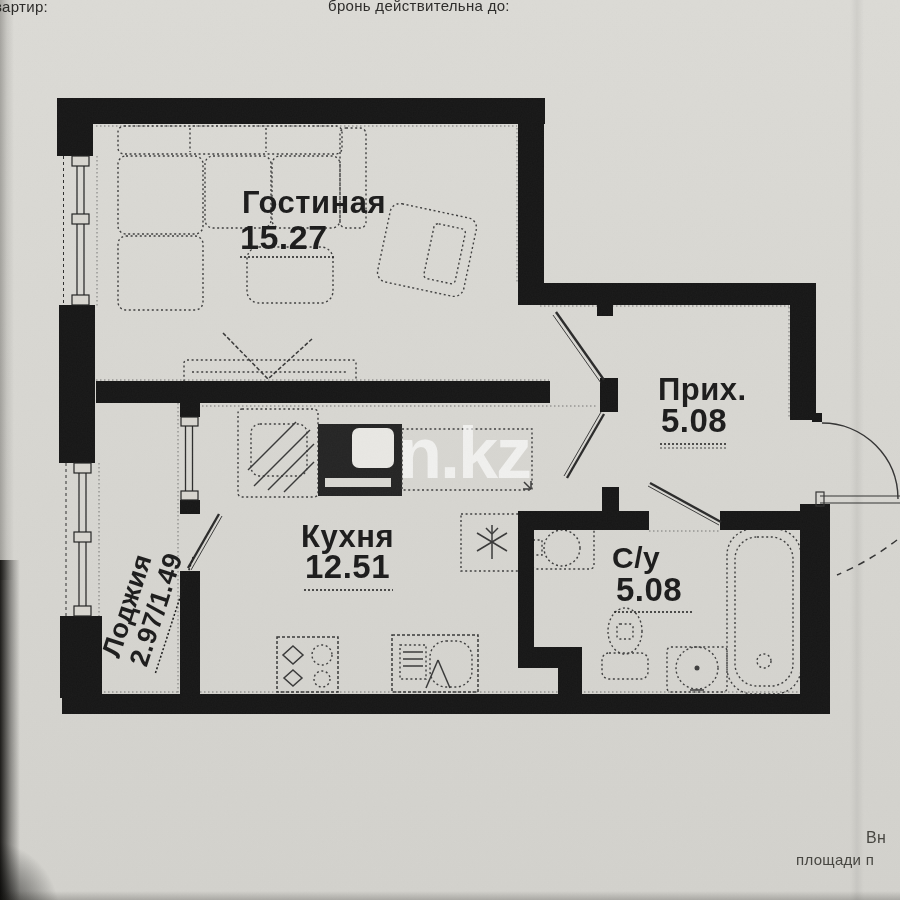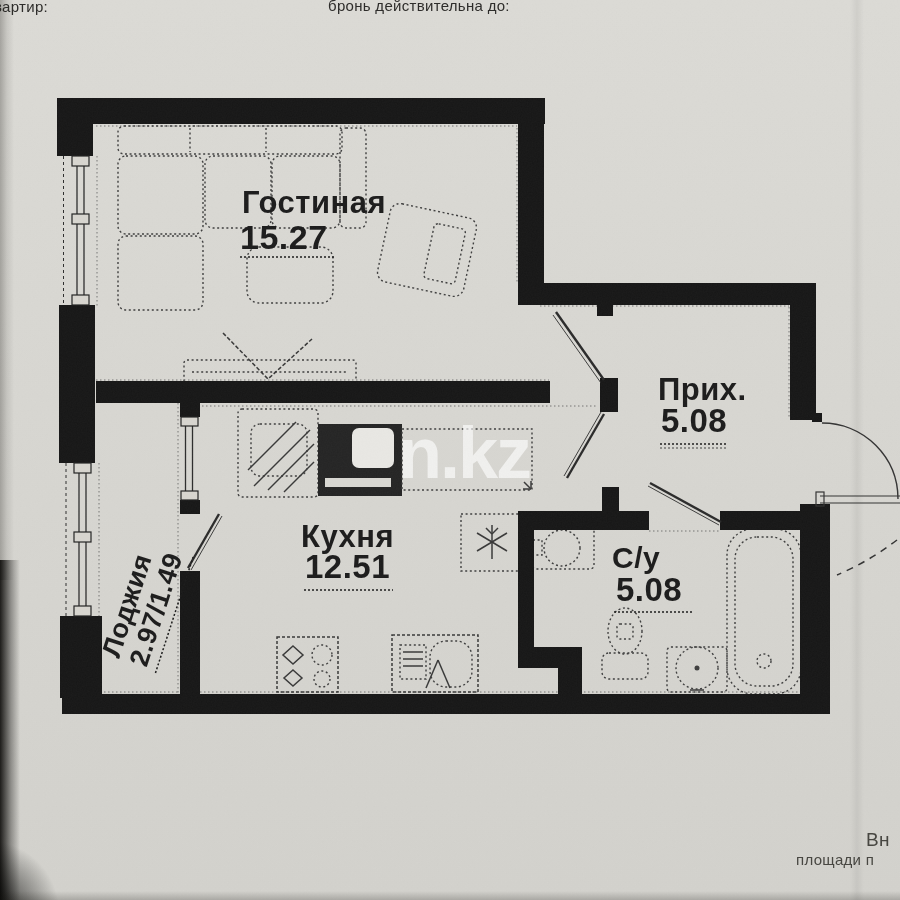--- a/index.html
+++ b/index.html
@@ -12,21 +12,21 @@
     position:absolute;inset:0;width:900px;height:900px;overflow:hidden;
     background:linear-gradient(180deg,#dcdbd6 0%,#d8d7d2 45%,#d3d2cd 100%);
   }
   .plan-svg{position:absolute;left:0;top:0;}
   .meta-text{
     position:absolute;color:#2b2a28;white-space:nowrap;
     filter:blur(0.45px);letter-spacing:0.3px;
   }
   .header-left{left:-6px;top:-2px;font-size:15px;}
   .header-right{left:328px;top:-3px;font-size:15px;}
-  .footer-1{left:866px;top:829px;font-size:19px;color:#45443f;}
+  .footer-1{left:866px;top:829px;font-size:16px;color:#45443f;}
   .footer-2{left:796px;top:851px;font-size:15px;color:#45443f;}
   .edge-left-top{
     position:absolute;left:0;top:0;width:14px;height:580px;
     background:linear-gradient(to right,rgba(40,38,34,0.30),rgba(40,38,34,0.10) 50%,transparent);
   }
   .edge-left-bottom{
     position:absolute;left:0;top:560px;width:20px;height:340px;
     background:linear-gradient(to right,rgba(14,13,11,0.92),rgba(14,13,11,0.35) 55%,transparent);
   }
   .corner-blob{

